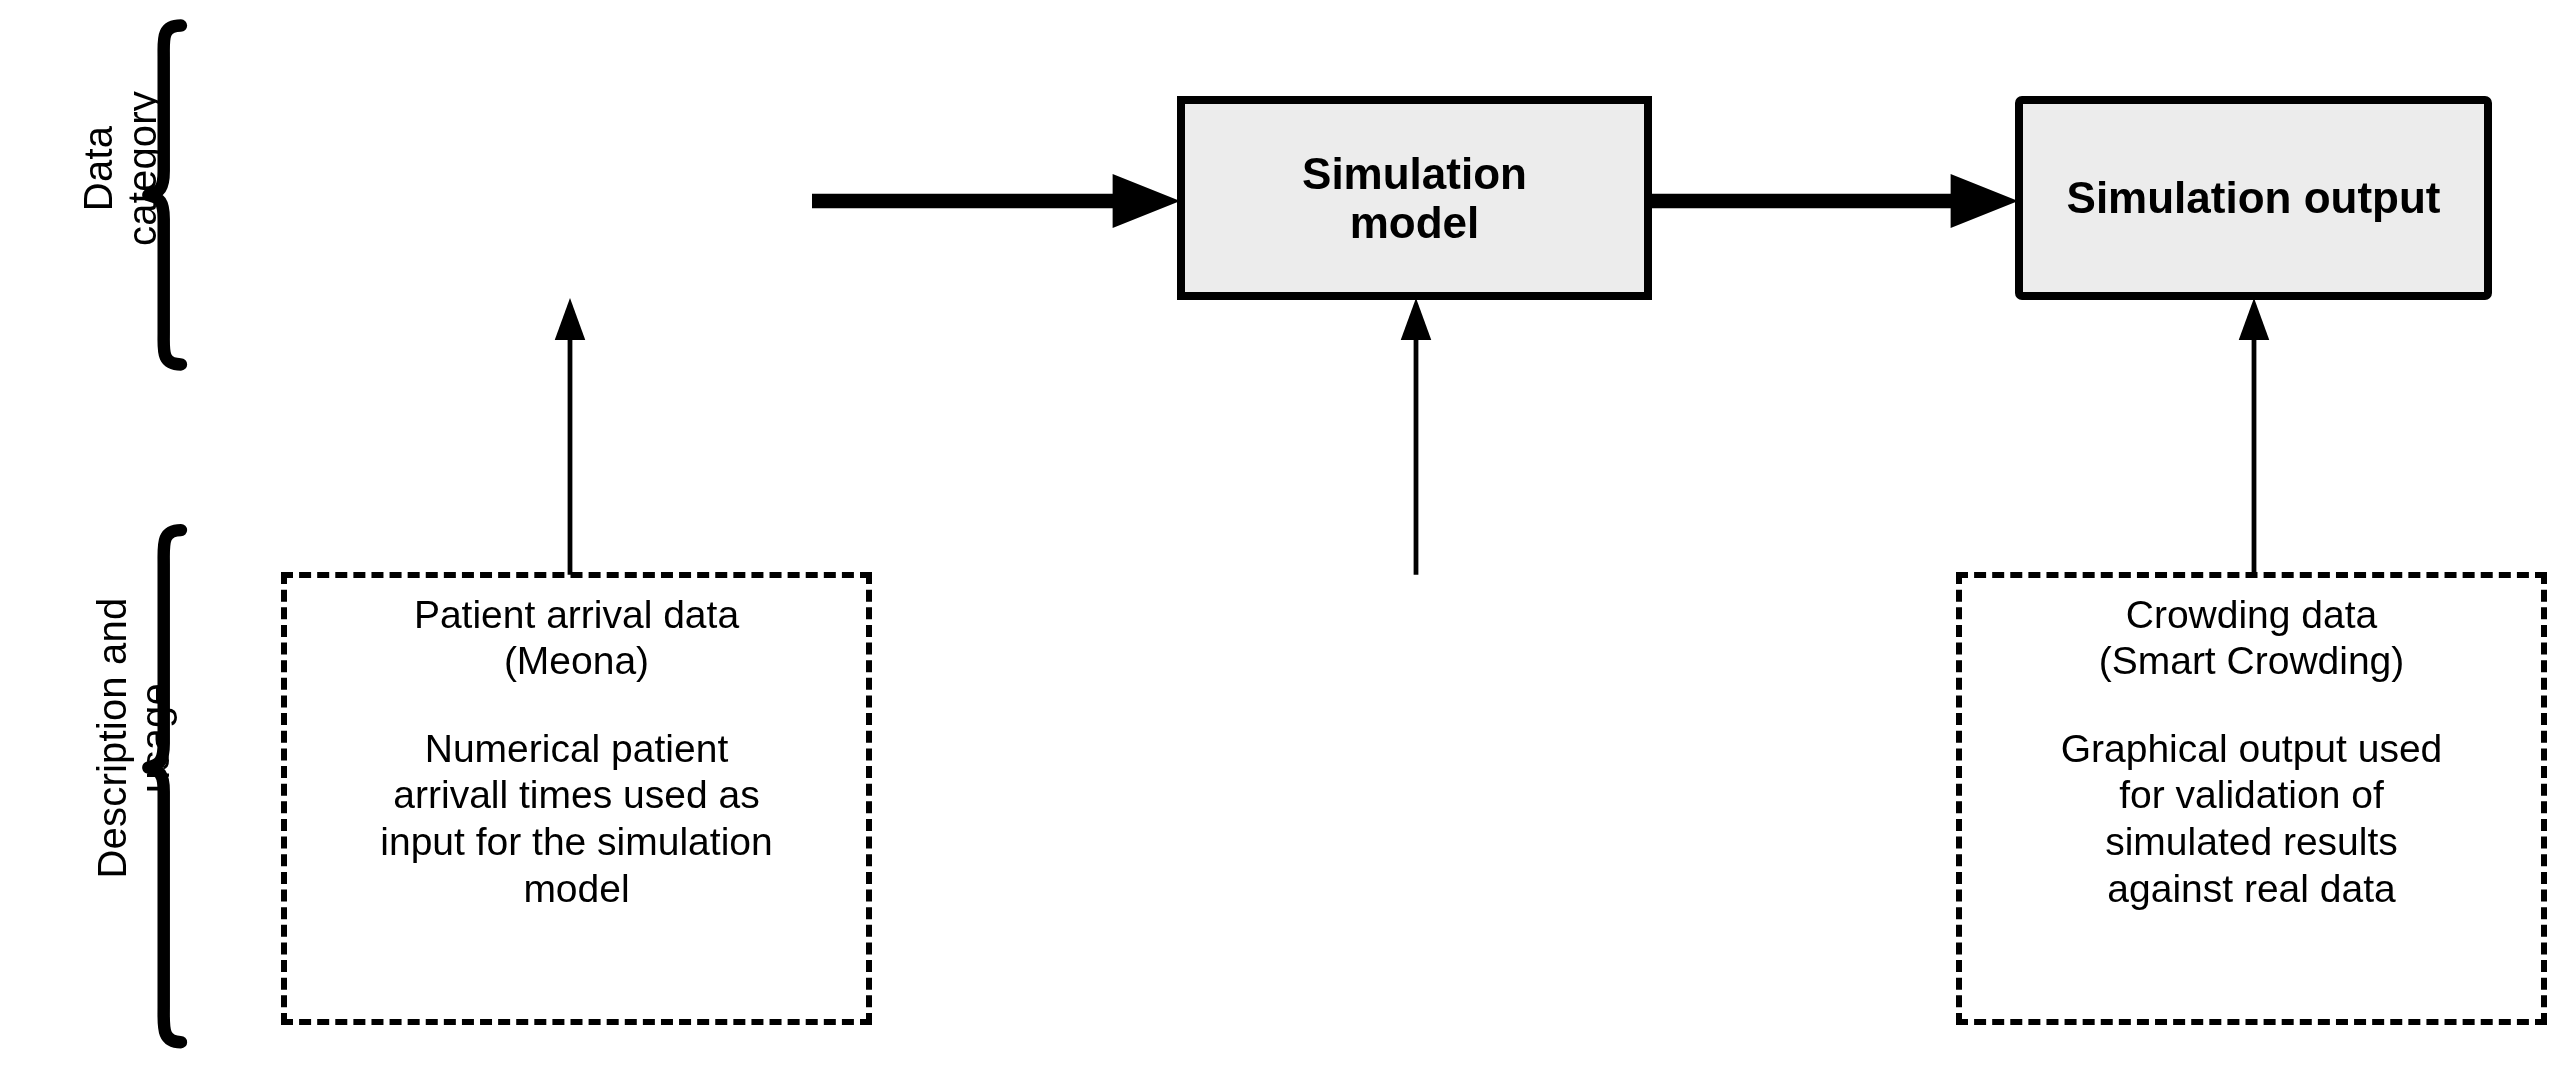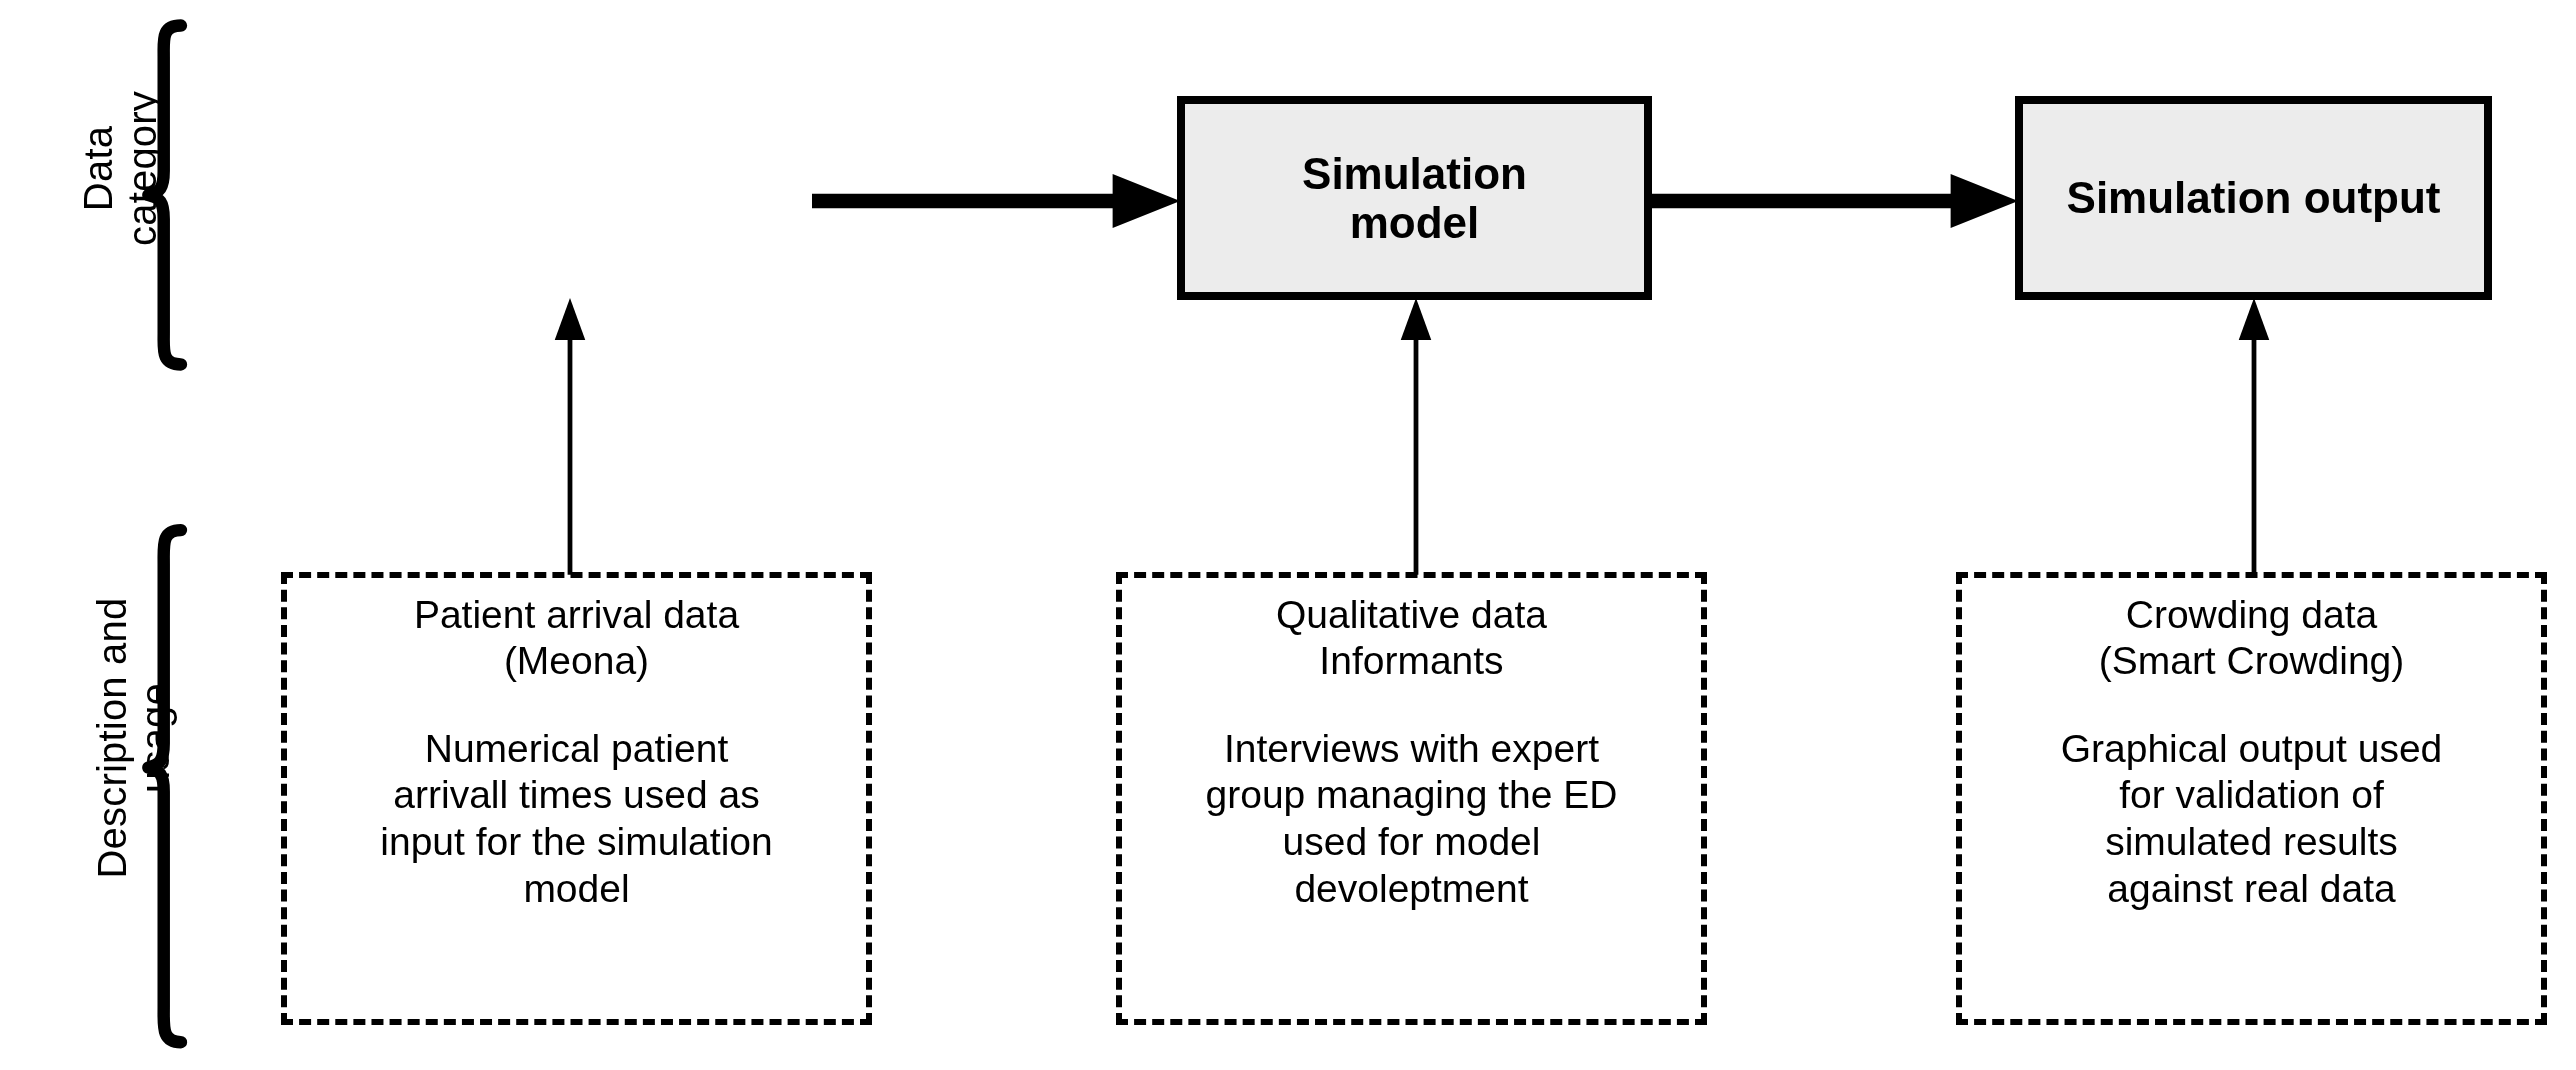--- a/index.html
+++ b/index.html
@@ -117,21 +117,21 @@
              C 30 250, 26 254, 14 257
              C 26 260, 30 264, 30 282
              L 30 508
              C 30 528, 28 544, 48 544" fill="none" stroke="#000000" stroke-width="13" stroke-linecap="round" stroke-linejoin="round"></path>
   </svg>
 
 
   <div class="proc-box" style="left:1177px; top:96px; width:475px; height:204px;">Simulation
 model</div>
 
-  <div class="proc-box" style="left:2015px; top:96px; width:477px; height:204px;">Simulation output</div>
+  <div class="proc-box" style="left:2015px; top:96px; width:477px; height:204px;border-radius:7px;">Simulation output</div>
 
   <svg class="connector" style="left:812px; top:170px;" width="371" height="62" viewBox="0 0 385 64">
     <line x1="0" y1="32" x2="320" y2="32" stroke="#000000" stroke-width="15"></line>
     <polygon points="312,4 382,32 312,60" fill="#000000"></polygon>
   </svg>
 
   <svg class="connector" style="left:1650px; top:170px;" width="371" height="62" viewBox="0 0 385 64">
     <line x1="0" y1="32" x2="320" y2="32" stroke="#000000" stroke-width="15"></line>
     <polygon points="312,4 382,32 312,60" fill="#000000"></polygon>
   </svg>
@@ -153,28 +153,20 @@
 
   <div class="desc-box" style="left:281px; top:572px; width:591px; height:453px;">
     <div class="desc-title">Patient arrival data
 (Meona)</div>
     <div class="desc-body">Numerical patient
 arrivall times used as
 input for the simulation
 model</div>
   </div>
 
-  <div class="desc-box" style="left:1116px; top:572px; width:591px; height:453px;">
-    <div class="desc-title">Qualitative data
-Informants</div>
-    <div class="desc-body">Interviews with expert
-group managing the ED
-used for model
-devoleptment</div>
-  </div>
 
   <div class="desc-box" style="left:1956px; top:572px; width:591px; height:453px;">
     <div class="desc-title">Crowding data
 (Smart Crowding)</div>
     <div class="desc-body">Graphical output used
 for validation of
 simulated results
 against real data</div>
   </div>
 

